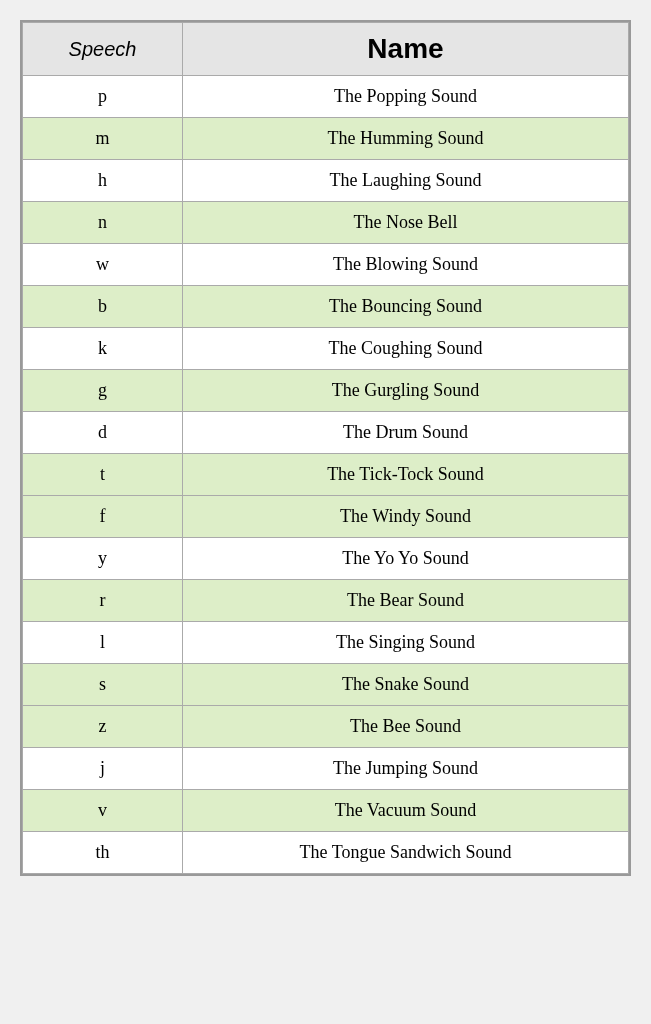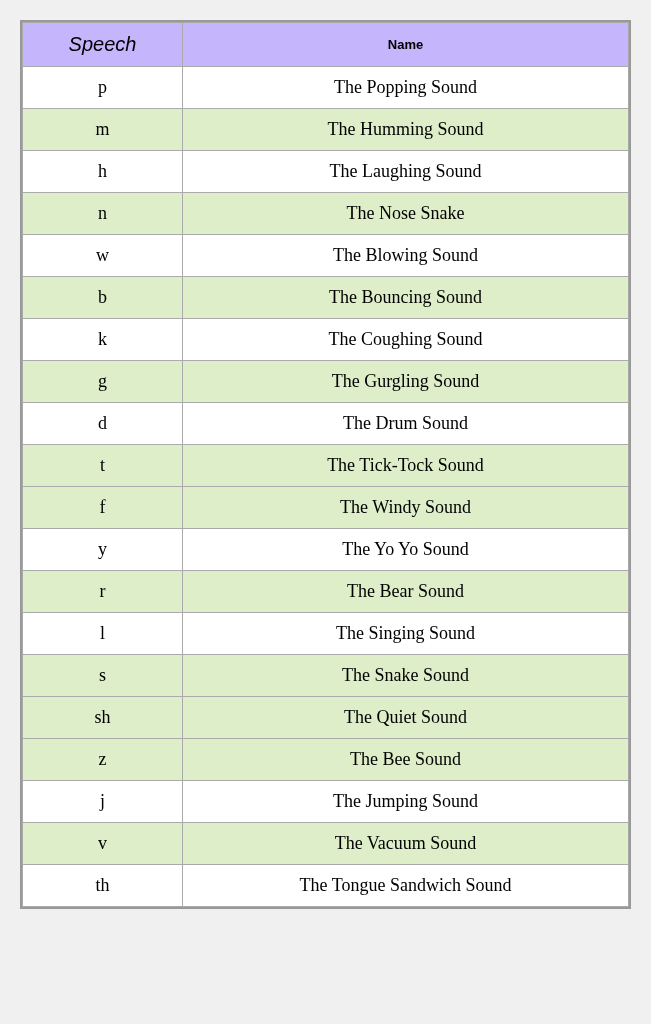--- a/index.html
+++ b/index.html
@@ -27,36 +27,36 @@
 
     table {
       width: 100%;
       border-collapse: collapse;
     }
 
     thead tr th {
       border: 1.5px solid #aaa;
       padding: 10px 8px;
       text-align: center;
-      background: #c4b5fd;
+      background: #e5e5e5;
       font-size: 20px;
     }
 
     thead tr th.speech-col {
       font-style: italic;
       font-weight: normal;
       width: 160px;
       font-family: Arial, sans-serif;
       font-size: 20px;
     }
 
     thead tr th.name-col {
       font-weight: bold;
       font-family: Arial, sans-serif;
-      font-size: 13px;
+      font-size: 28px;
     }
 
     tbody tr td {
       border: 1.5px solid #aaa;
       padding: 10px 8px;
       text-align: center;
       font-size: 18px;
       font-family: 'Comic Sans MS', 'Chalkboard SE', cursive;
     }
 
@@ -92,21 +92,21 @@
         <tr class="even-row">
           <td class="speech-cell">m</td>
           <td>The Humming Sound</td>
         </tr>
         <tr class="odd-row">
           <td class="speech-cell">h</td>
           <td>The Laughing Sound</td>
         </tr>
         <tr class="even-row">
           <td class="speech-cell">n</td>
-          <td>The Nose Snake</td>
+          <td>The Nose Bell</td>
         </tr>
         <tr class="odd-row">
           <td class="speech-cell">w</td>
           <td>The Blowing Sound</td>
         </tr>
         <tr class="even-row">
           <td class="speech-cell">b</td>
           <td>The Bouncing Sound</td>
         </tr>
         <tr class="odd-row">
@@ -139,24 +139,20 @@
         </tr>
         <tr class="odd-row">
           <td class="speech-cell">l</td>
           <td>The Singing Sound</td>
         </tr>
         <tr class="even-row">
           <td class="speech-cell">s</td>
           <td>The Snake Sound</td>
         </tr>
         <tr class="even-row">
-          <td class="speech-cell">sh</td>
-          <td>The Quiet Sound</td>
-        </tr>
-        <tr class="even-row">
           <td class="speech-cell">z</td>
           <td>The Bee Sound</td>
         </tr>
         <tr class="odd-row">
           <td class="speech-cell">j</td>
           <td>The Jumping Sound</td>
         </tr>
         <tr class="even-row">
           <td class="speech-cell">v</td>
           <td>The Vacuum Sound</td>

